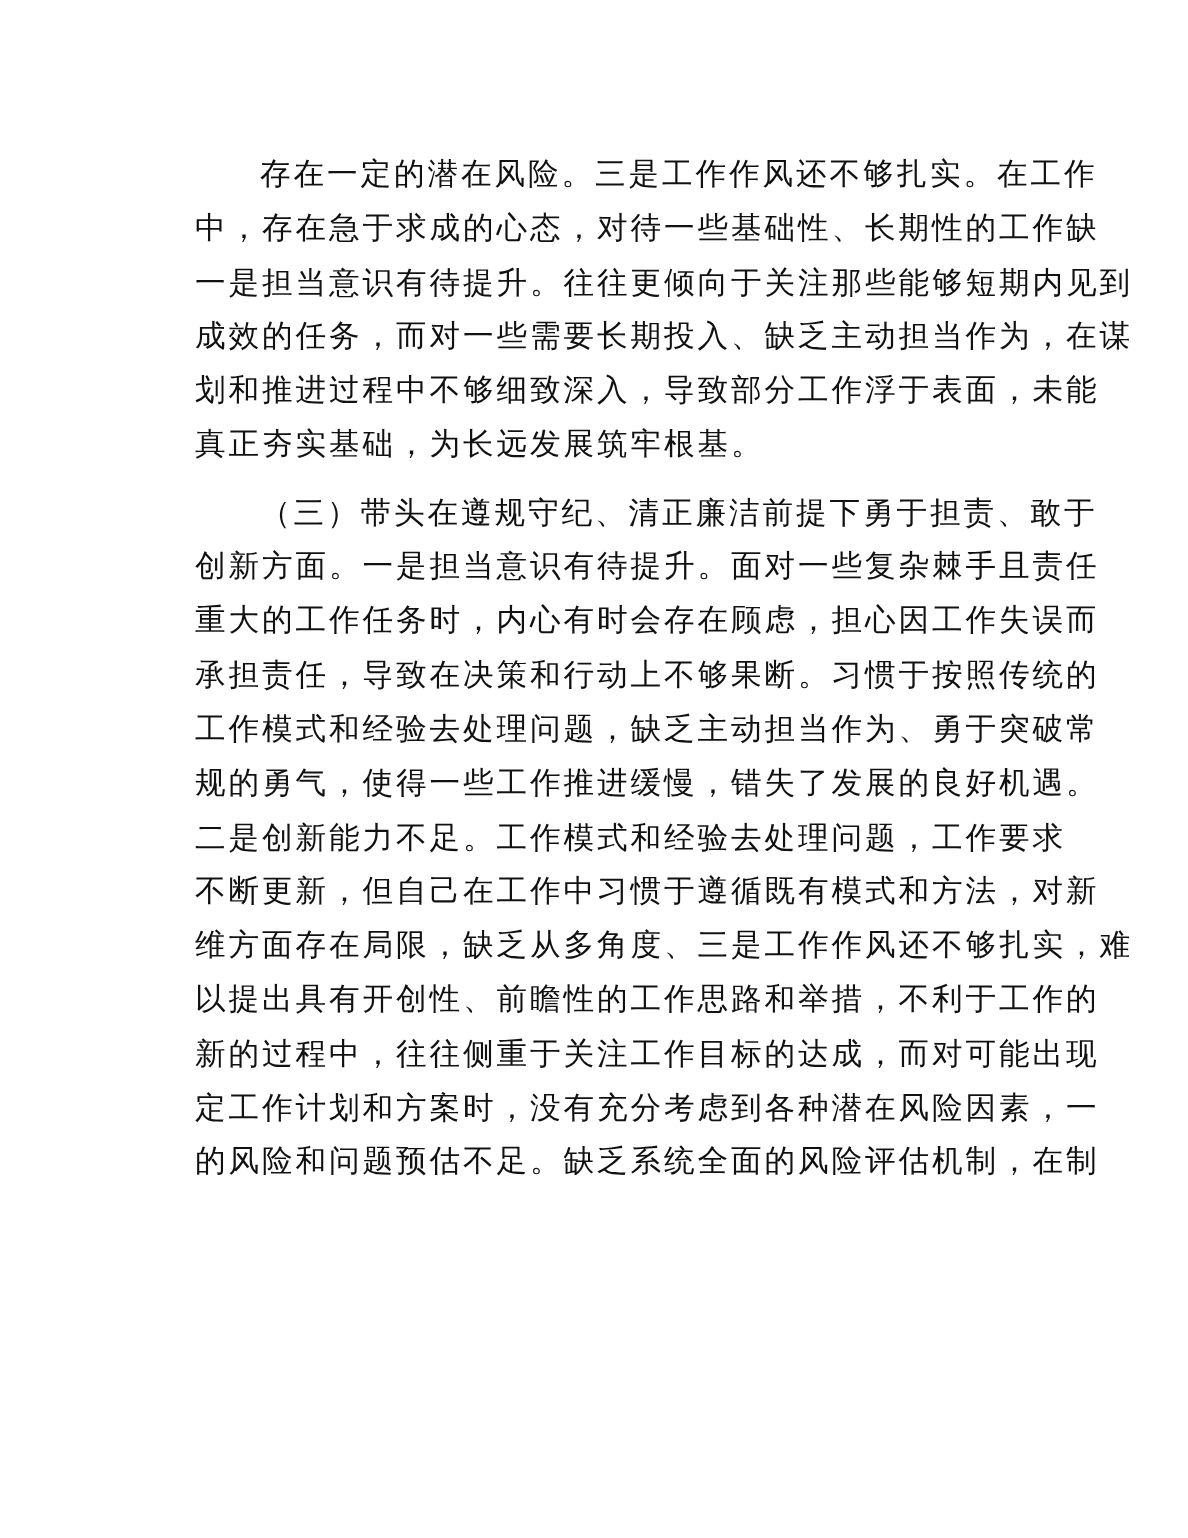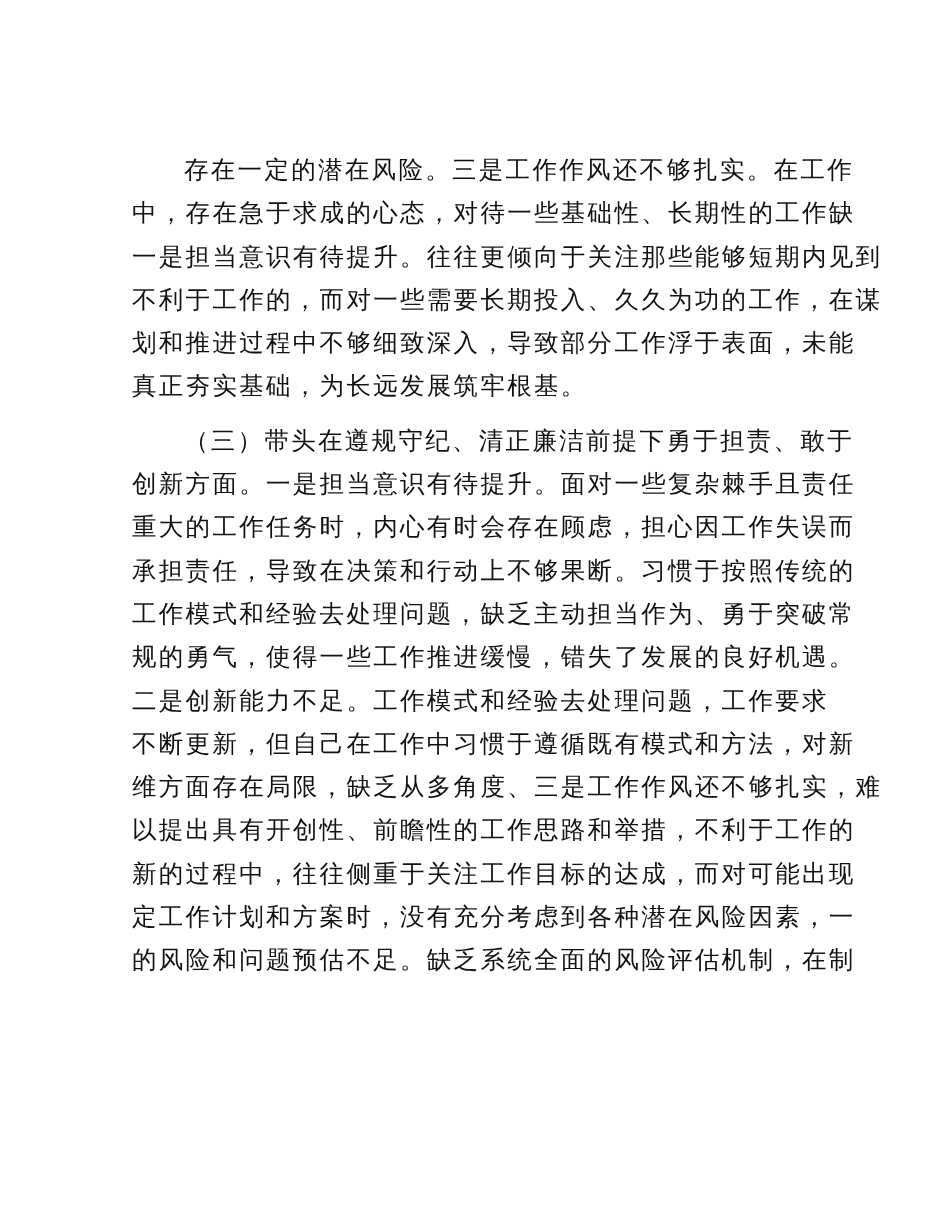--- a/index.html
+++ b/index.html
@@ -16,29 +16,28 @@
     .page {
       position: absolute;
       left: 0;
       top: 0;
       width: 950px;
       height: 1230px;
       background: #ffffff;
     }
     .content {
       position: absolute;
-      left: 132px;
+      left: 156px;
       top: 120px;
       width: 684px;
-      font-family: Liberation Serif, serif;
+      font-family: Liberation Mono, monospace;
       font-size: 24.5px;
       line-height: 43.3px;
       color: #111111;
       letter-spacing: 2.3px;
-      margin-top: 28px;
     }
     .line {
       display: block;
       white-space: nowrap;
       height: 43.3px;
     }
     .indent {
       padding-left: 52px;
     }
     .para-gap {
@@ -48,21 +47,21 @@
 </head>
 <body>
 
 <div class="page">
   <div class="content">
 
     <div>
       <span class="line indent">存在一定的潜在风险。三是工作作风还不够扎实。在工作</span>
       <span class="line">中，存在急于求成的心态，对待一些基础性、长期性的工作缺</span>
       <span class="line">一是担当意识有待提升。往往更倾向于关注那些能够短期内见到</span>
-      <span class="line">不利于工作的，而对一些需要长期投入、久久为功的工作，在谋</span>
+      <span class="line">成效的任务，而对一些需要长期投入、缺乏主动担当作为，在谋</span>
       <span class="line">划和推进过程中不够细致深入，导致部分工作浮于表面，未能</span>
       <span class="line">真正夯实基础，为长远发展筑牢根基。</span>
     </div>
 
     <div class="para-gap"></div>
 
     <div>
       <span class="line indent">（三）带头在遵规守纪、清正廉洁前提下勇于担责、敢于</span>
       <span class="line">创新方面。一是担当意识有待提升。面对一些复杂棘手且责任</span>
       <span class="line">重大的工作任务时，内心有时会存在顾虑，担心因工作失误而</span>

